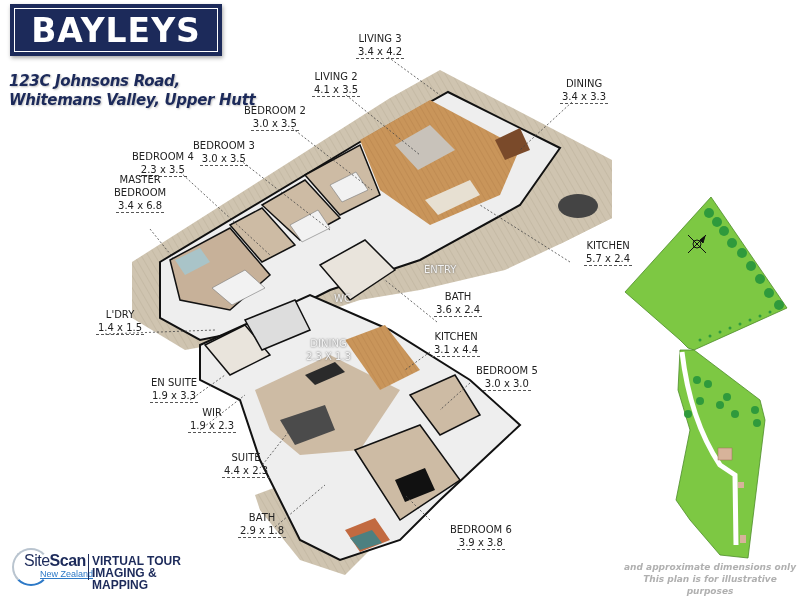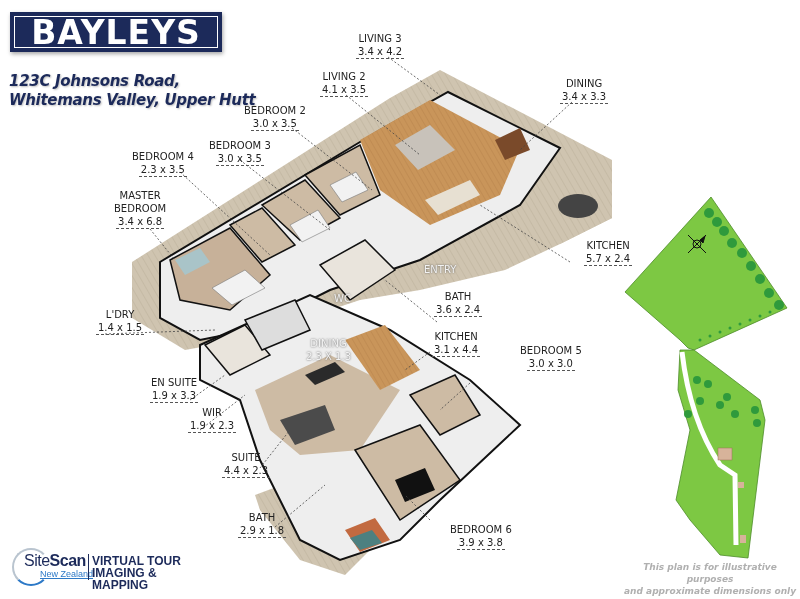--- a/index.html
+++ b/index.html
@@ -1,18 +1,18 @@
 <!DOCTYPE html>
 <html><head>
 <meta charset="utf-8">
 <style>
   html, body { margin: 0; padding: 0; background: #ffffff; }
   body { width: 800px; height: 599px; position: relative; overflow: hidden;
          font-family: "Liberation Sans", sans-serif; }
-  .logo { position: absolute; left: 10px; top: 12px; width: 212px; height: 40px;
+  .logo { position: absolute; left: 10px; top: 4px; width: 212px; height: 52px;
           background: #1c2a5a; box-shadow: 1px 2px 4px rgba(0,0,0,0.35); }
   .logo-inner { position: absolute; left: 4px; top: 4px; right: 4px; bottom: 4px;
                 border: 1.5px solid #ffffff; display: flex; align-items: center; justify-content: center; }
   .logo-text { color: #ffffff; font-family: "DejaVu Sans", sans-serif; font-weight: bold;
                font-size: 33px; letter-spacing: 1px; line-height: 1; }
   .address { position: absolute; left: 9px; top: 72px; color: #1c2a5a; font-weight: bold; font-style: italic;
              font-family: "DejaVu Sans", sans-serif; font-size: 15px; line-height: 19px;
              text-shadow: 1px 1px 2px rgba(0,0,0,0.25); letter-spacing: -0.3px; }
   .plan-svg { position: absolute; left: 0; top: 0; }
   .lbl { position: absolute; font-family: "DejaVu Sans", sans-serif; font-size: 10px; color: #222;
@@ -166,62 +166,62 @@
       <line x1="688" y1="235" x2="706" y2="253"></line>
       <polygon points="705,236 700,240 703,243" fill="#111"></polygon>
     </g>
   </g>
 </svg>
 
 <div class="lbl" style="left:356px;top:32px;">
   <div>LIVING 3</div>
   <div class="dim">3.4 x 4.2</div>
 </div>
-<div class="lbl" style="left:320px;top:70px;text-align:center;">
+<div class="lbl" style="left:312px;top:70px;text-align:center;">
   <div>LIVING 2</div>
   <div class="dim">4.1 x 3.5</div>
 </div>
 <div class="lbl" style="left:560px;top:77px;">
   <div>DINING</div>
   <div class="dim">3.4 x 3.3</div>
 </div>
 <div class="lbl" style="left:244px;top:104px;">
   <div>BEDROOM 2</div>
   <div class="dim">3.0 x 3.5</div>
 </div>
-<div class="lbl" style="left:193px;top:139px;margin-left:16px;">
+<div class="lbl" style="left:193px;top:139px;">
   <div>BEDROOM 3</div>
   <div class="dim">3.0 x 3.5</div>
 </div>
 <div class="lbl" style="left:132px;top:150px;">
   <div>BEDROOM 4</div>
   <div class="dim">2.3 x 3.5</div>
 </div>
-<div class="lbl" style="left:114px;top:189px;">
+<div class="lbl" style="left:114px;top:173px;">
   <div>MASTER</div>
   <div>BEDROOM</div>
   <div class="dim">3.4 x 6.8</div>
 </div>
 <div class="lbl" style="left:584px;top:239px;">
   <div>KITCHEN</div>
   <div class="dim">5.7 x 2.4</div>
 </div>
 <div class="lbl" style="left:434px;top:290px;">
   <div>BATH</div>
   <div class="dim">3.6 x 2.4</div>
 </div>
 <div class="lbl" style="left:96px;top:308px;">
   <div>L'DRY</div>
   <div class="dim">1.4 x 1.5</div>
 </div>
 <div class="lbl" style="left:432px;top:330px;">
   <div>KITCHEN</div>
   <div class="dim">3.1 x 4.4</div>
 </div>
-<div class="lbl" style="left:476px;top:344px;margin-left:44px;">
+<div class="lbl" style="left:476px;top:364px;">
   <div>BEDROOM 5</div>
   <div class="dim">3.0 x 3.0</div>
 </div>
 <div class="lbl" style="left:150px;top:376px;">
   <div>EN SUITE</div>
   <div class="dim">1.9 x 3.3</div>
 </div>
 <div class="lbl" style="left:188px;top:406px;">
   <div>WIR</div>
   <div class="dim">1.9 x 2.3</div>
@@ -252,15 +252,15 @@
   </div>
   <div class="ss-sub">New Zealand</div>
   <div class="ss-sep"></div>
   <div class="ss-tag">
     <div>VIRTUAL TOUR</div>
     <div>IMAGING &amp; MAPPING</div>
   </div>
 </div>
 
 <div class="disclaimer">
+  <div>and approximate dimensions only</div>
   <div>This plan is for illustrative purposes</div>
-  <div>and approximate dimensions only</div>
 </div>
 
 </body></html>

